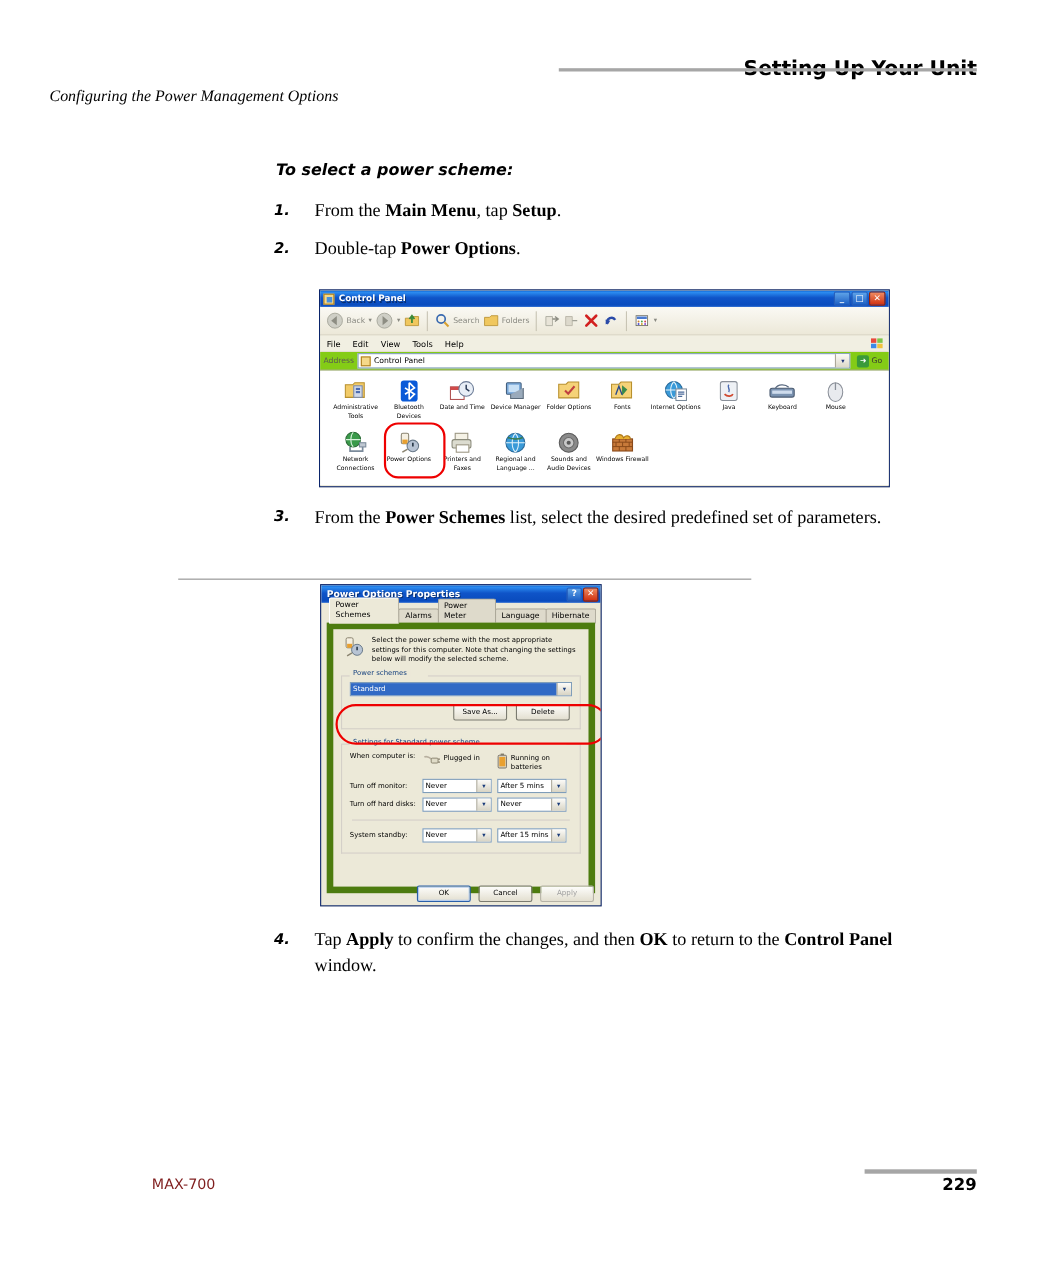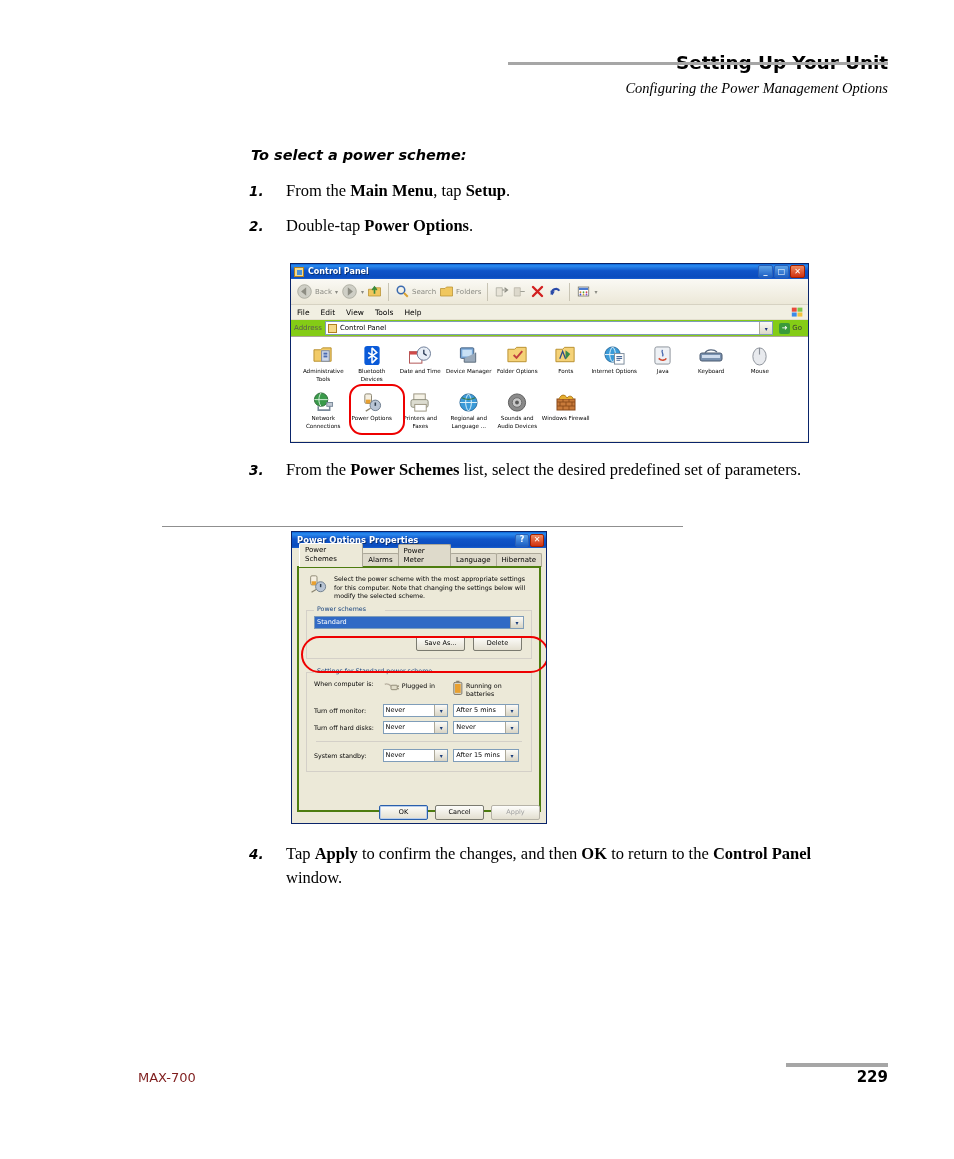--- a/index.html
+++ b/index.html
@@ -22,27 +22,27 @@
   #header-title {
     text-align: right;
     padding-right: 66px;
     font-family: "DejaVu Sans", sans-serif;
     font-weight: bold;
     font-size: 18.5px;
     color: #000;
     letter-spacing: -0.1px;
   }
   #header-subtitle {
-    text-align: right;
     padding-right: 66px;
     margin-top: 7px;
     font-family: "Liberation Serif", serif;
     font-style: italic;
     font-size: 14.5px;
     color: #000;
+    padding-left: 45px;
   }
   #header-rule {
     position: absolute;
     left: 508px; top: 62px;
     width: 380px; height: 3px;
     background: #a6a6a6;
   }
 
   
   #section-heading {
@@ -313,21 +313,21 @@
     margin-right: -1px;
     line-height: 9px;
   }
   .pd-tab.active {
     background: #ece9d8;
     padding-bottom: 3px;
     position: relative; z-index: 2;
     border-color: #fff #aca899 #ece9d8 #fff;
   }
   #pd-tabpanel {
-    border: 2px solid #4d7c0f;
+    border: 6px solid #4d7c0f;
     background: #ece9d8;
     height: 246px;
     margin-top: -1px;
     padding: 6px 7px;
     position: relative;
   }
 
   #pd-intro { display: flex; gap: 6px; margin-bottom: 7px; }
   #pd-intro-icon { width: 22px; height: 20px; flex: none; }
   #pd-intro-text { font-size: 6.3px; color: #000; line-height: 8.5px; padding-top: 1px;}

